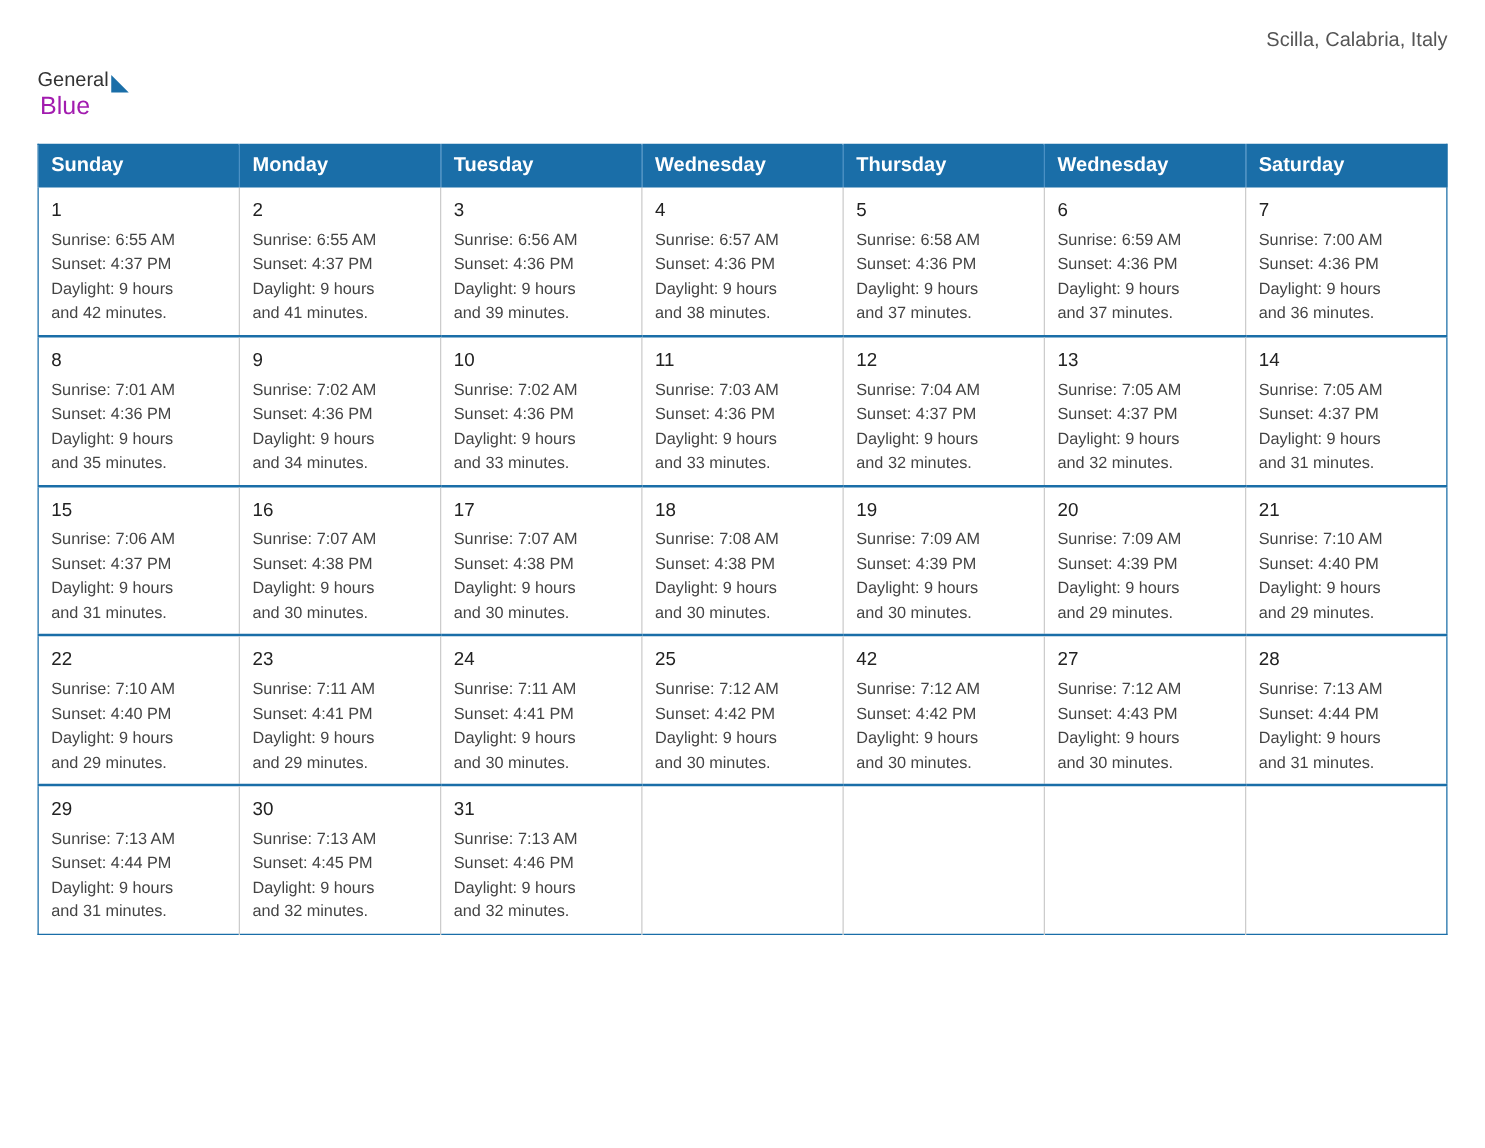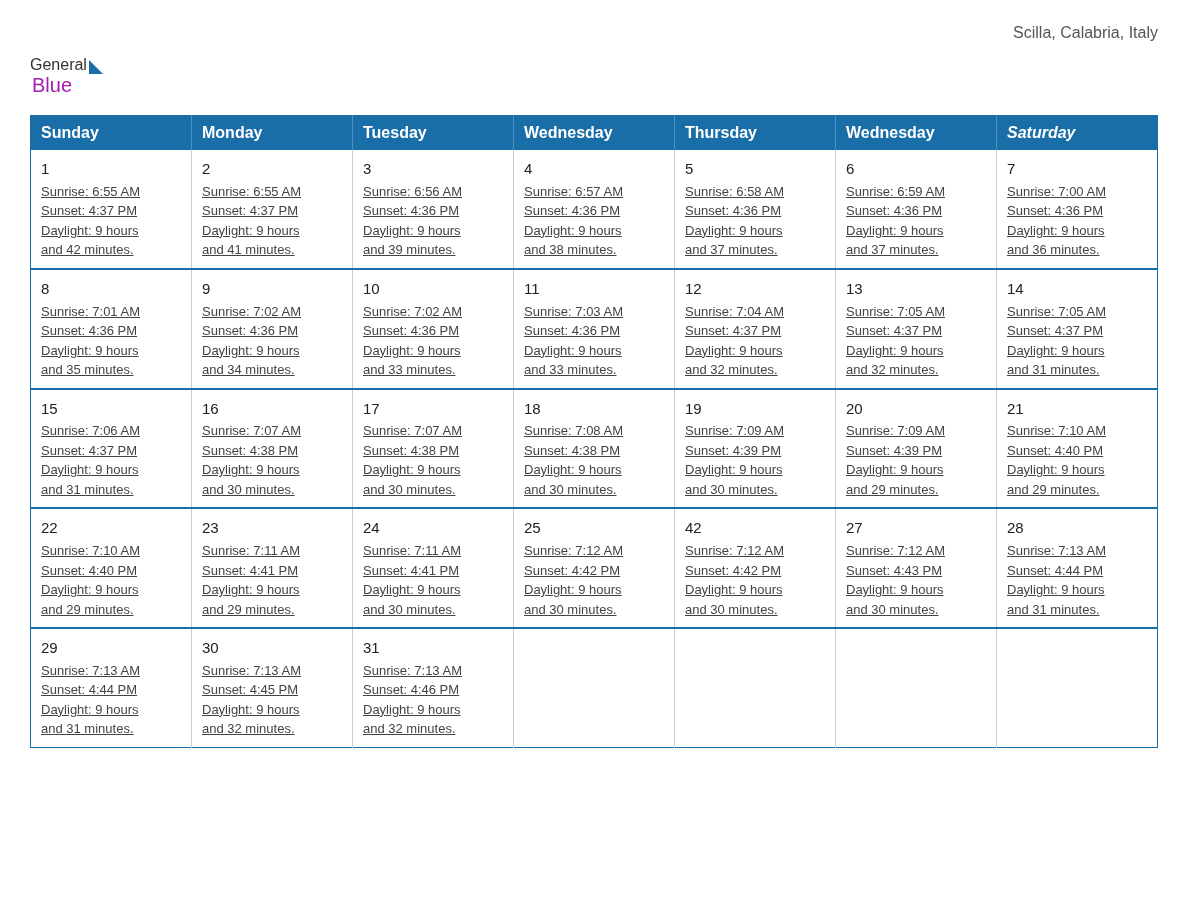--- a/index.html
+++ b/index.html
@@ -62,21 +62,21 @@
     }
     .calendar th {
       background-color: #1a6ea8;
       color: #fff;
       font-size: 16px;
       font-weight: 600;
       padding: 8px 10px;
       text-align: left;
       border-right: 1px solid #4a90c4;
     }
-    .calendar th:last-child { border-right: none; font-style: italic; }
+    .calendar th:last-child { border-right: none; }
     .calendar td {
       vertical-align: top;
       padding: 8px 10px;
       border-right: 1px solid #ccc;
       border-bottom: 2px solid #1a6ea8;
       width: calc(100% / 7);
       min-height: 100px;
       font-size: 13.5px;
       line-height: 1.45;
       color: #333;
@@ -87,21 +87,20 @@
       font-size: 15px;
       font-weight: normal;
       color: #222;
       display: block;
       margin-bottom: 2px;
     }
     .day-info {
       color: #444;
       font-size: 13px;
       line-height: 1.5;
-      text-decoration: underline;
     }
     .empty-cell {
       background: #fff;
     }
     .logo-top {
       display: flex;
       align-items: flex-start;
       margin-top: 36px;
     }
   </style>

